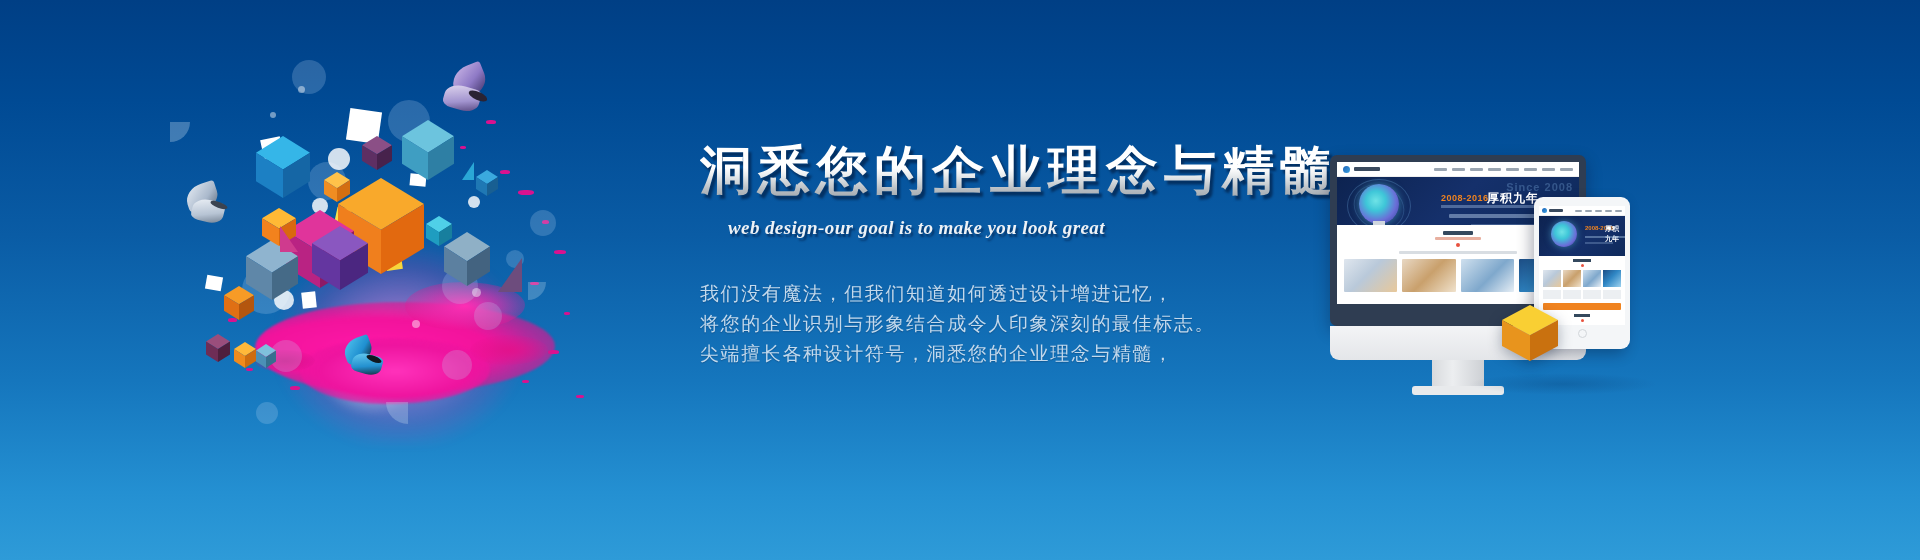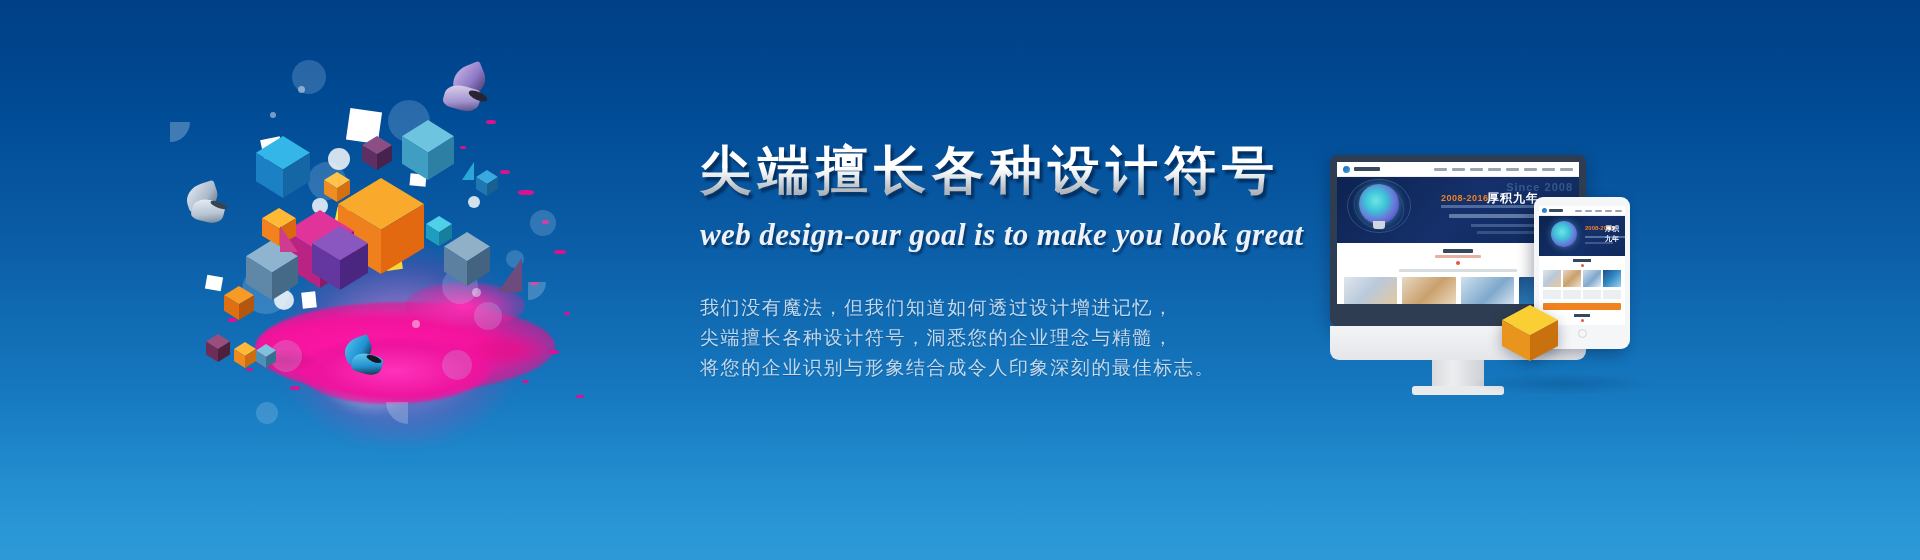--- a/index.html
+++ b/index.html
@@ -58,22 +58,23 @@
   .headline{
     font-size:52px; font-weight:bold; letter-spacing:6px; line-height:1.18;
     background:linear-gradient(180deg,#ffffff 0%,#ffffff 46%,#e9ecee 58%,#b9bfc4 80%,#9aa1a7 100%);
     -webkit-background-clip:text; background-clip:text; color:transparent;
     filter:drop-shadow(3px 4px 1px rgba(0,18,50,.55));
     white-space:nowrap;
   }
   .subline{
     margin-top:16px;
     font-family:"Liberation Serif", serif; font-style:italic; font-weight:bold;
-    font-size:31px; letter-spacing:.4px; color:#eef2f6;
+    font-size:19px; letter-spacing:.4px; color:#eef2f6;
     text-shadow:2px 3px 2px rgba(0,20,55,.5);
+    margin-left:28px;
   }
   .para{ margin-top:40px; }
   .para p{
     font-size:19px; color:#c3d9ec; letter-spacing:1.6px; line-height:30px;
     text-shadow:0 1px 1px rgba(0,20,50,.25);
   }
 
   
   .devices{ position:absolute; left:1318px; top:155px; width:360px; height:250px; }
   .monitor{ position:absolute; left:12px; top:0; width:256px; }
@@ -89,21 +90,21 @@
   .mon-neck{ width:52px;height:26px;margin:0 auto;background:linear-gradient(90deg,#d8dadd,#eceef0 40%,#cdd0d4);}
   .mon-foot{ width:92px;height:9px;margin:0 auto;background:#e8eaec;border-radius:3px;}
 
   
   .site-nav{height:15px;background:#fff;display:flex;align-items:center;padding:0 6px;gap:4px;border-bottom:1px solid #eee;}
   .logo-dot{width:7px;height:7px;border-radius:50%;background:linear-gradient(135deg,#1e63b8,#3aa0e0);flex:0 0 auto;}
   .logo-txt{width:26px;height:4px;background:#3a4a5e;border-radius:1px;}
   .nav-items{margin-left:auto;display:flex;gap:5px;}
   .nav-items i{display:block;width:13px;height:3px;background:#9aa5b1;border-radius:1px;}
 
-  .site-hero{height:66px;background:linear-gradient(135deg,#0d2350 0%,#15306b 50%,#0e2a5c 100%);position:relative;overflow:hidden;}
+  .site-hero{height:48px;background:linear-gradient(135deg,#0d2350 0%,#15306b 50%,#0e2a5c 100%);position:relative;overflow:hidden;}
   .bulb{
     position:absolute;left:22px;top:7px;width:40px;height:40px;border-radius:50%;
     background:radial-gradient(circle at 42% 42%,#6fe3e6 0%,#3ec6d8 30%,#6a6ed8 62%,#2b3a8e 100%);
     box-shadow:0 0 9px rgba(90,200,230,.55);
   }
   .bulb:after{content:"";position:absolute;left:14px;top:37px;width:12px;height:8px;background:#cfd6de;border-radius:0 0 3px 3px;}
   .net{position:absolute;left:10px;top:2px;width:64px;height:54px;border:1px solid rgba(120,180,235,.28);border-radius:50%;}
   .net2{position:absolute;left:16px;top:8px;width:52px;height:44px;border:1px solid rgba(120,180,235,.2);border-radius:50%;transform:rotate(25deg);}
   .hero-years{position:absolute;left:104px;top:16px;font-size:9px;font-weight:bold;color:#f0831f;letter-spacing:.5px;}
   .hero-cn{position:absolute;left:150px;top:13px;font-size:12px;font-weight:bold;color:#fff;letter-spacing:1px;}
@@ -321,26 +322,26 @@
     <div class="wing" style="left:12px;top:16px;width:30px;height:20px;background:linear-gradient(160deg,#6fd4f5,#2390cf 58%,#121a22);transform:rotate(16deg);border-radius:50% 20% 45% 25%;"></div>
     <div style="position:absolute;left:26px;top:18px;width:16px;height:6px;background:#11181f;border-radius:50%;transform:rotate(22deg);"></div>
   </div>
 
   <div style="left:20px;top:72px;width:20px;height:20px;border-radius:0 0 100% 0;background:rgba(210,230,245,.30);"></div>
   <div style="left:236px;top:352px;width:22px;height:22px;border-radius:0 0 0 100%;background:rgba(210,230,245,.28);"></div>
   <div style="left:378px;top:232px;width:18px;height:18px;border-radius:0 0 100% 0;background:rgba(210,230,245,.26);"></div>
 </div>
 
 <div class="copy">
-  <div class="headline">尖端擅长各种设计符号</div>
+  <div class="headline">洞悉您的企业理念与精髓</div>
   <div class="subline">web design-our goal is to make you look great</div>
   <div class="para">
     <p>我们没有魔法，但我们知道如何透过设计增进记忆，</p>
+    <p>将您的企业识别与形象结合成令人印象深刻的最佳标志。</p>
     <p>尖端擅长各种设计符号，洞悉您的企业理念与精髓，</p>
-    <p>将您的企业识别与形象结合成令人印象深刻的最佳标志。</p>
   </div>
 </div>
 
 <div class="devices">
 
   <div class="monitor">
     <div class="mon-bezel">
       <div class="screen">
 
         <div class="site-nav">

